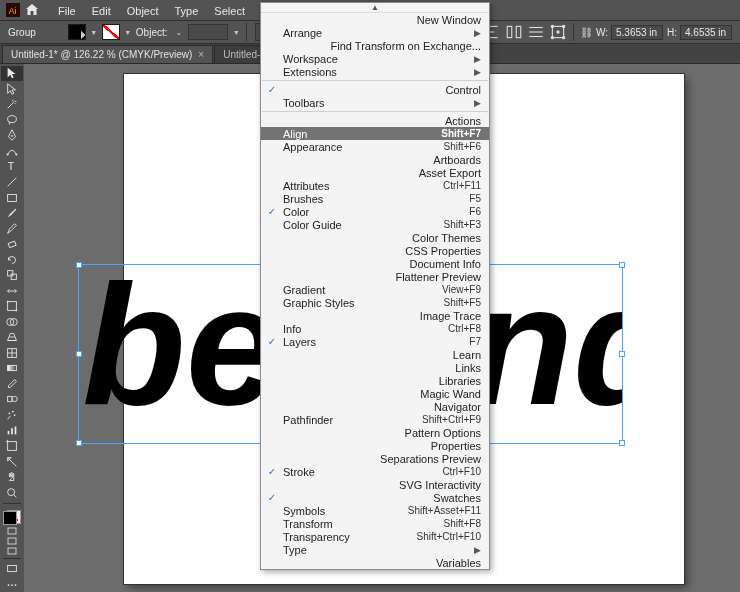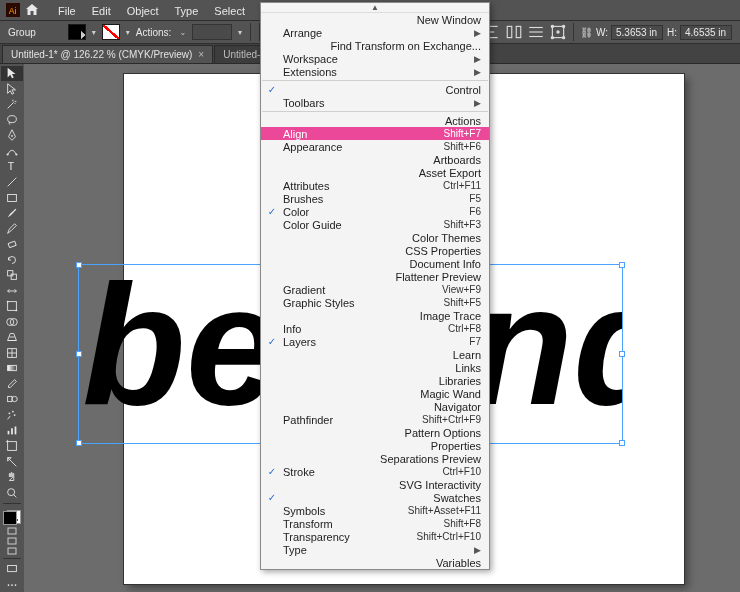--- a/index.html
+++ b/index.html
@@ -44,22 +44,22 @@
   .toolbar .fillstroke .fs-fill{position:absolute;left:2px;top:2px;width:14px;height:14px;background:#000;border:1px solid #999;}
   .toolbar .fillstroke .fs-stroke{position:absolute;right:2px;bottom:2px;width:14px;height:14px;background:#fff;border:1px solid #999;}
   .toolbar .fillstroke .fs-stroke:after{content:"";position:absolute;left:2px;top:2px;right:2px;bottom:2px;background:linear-gradient(to top right, transparent 42%, red 42%, red 58%, transparent 58%);}
   .toolbar .mini{width:22px;height:12px;display:flex;align-items:center;justify-content:center;}
   .dropdown { position:absolute; left:260px; top:2px; width:230px; background:#f4f4f4; border:1px solid #8a8a8a; box-shadow:2px 2px 6px rgba(0,0,0,0.35); z-index:50; font-size:11px; color:#222;}
   .dropdown .caret-up{height:10px;display:flex;align-items:center;justify-content:center;font-size:8px;color:#555;border-bottom:1px solid #ddd;}
   .dropdown .row{height:13px; display:flex; align-items:center; padding-left:22px; padding-right:8px; position:relative; white-space:nowrap;justify-content:flex-end;}
   .dropdown .row .chk{position:absolute; left:4px; top:0; width:14px; height:13px; display:flex;align-items:center;justify-content:center;color:#2a6fd6;font-size:10px;}
   .dropdown .row .arrow{margin-left:auto;font-size:9px;color:#555;}
   .dropdown .row .sc{margin-left:auto;font-size:10px;color:#333;}
-  .dropdown .row.hi{background:#ec4899;color:#fff;}
-  .dropdown .row.hi .sc{color:#fff;}
+  .dropdown .row.hi{background:#737373;color:#fff;}
+  .dropdown .row.hi .sc{color:#fff;font-weight:bold;}
   .dropdown .sep{height:1px;background:#cfcfcf;margin:2px 1px;}
   .right-icons{display:flex;gap:4px;align-items:center;}
   .ib{width:18px;height:18px;display:flex;align-items:center;justify-content:center;color:#ddd;}
 </style>
 </head>
 <body>
 
 <div class="menubar">
   <span class="logo">
     <svg viewBox="0 0 16 16">
@@ -75,21 +75,21 @@
   <span id="menubar-items"><span class="item">File</span><span class="item">Edit</span><span class="item">Object</span><span class="item">Type</span><span class="item">Select</span><span class="item">Effect</span><span class="item">View</span><span class="item active">Window</span></span>
 </div>
 
 <div class="control-bar">
   <span class="lbl">Group</span>
   <span style="width:18px"></span>
   <span class="swatch"></span>
   <span class="chev">▾</span>
   <span class="noStroke"></span>
   <span class="chev">▾</span>
-  <span class="lbl">Actions:</span>
+  <span class="lbl">Object:</span>
   <span class="chev">⌄</span>
   <span class="field">
       <span></span>
     </span>
   <span class="chev">▾</span>
   <span class="sep"></span>
   <span class="iconbtn">
       <svg width="14" height="10">
         <line x1="1" y1="5" x2="13" y2="5" stroke="#ddd" stroke-width="2"></line>
       </svg>

